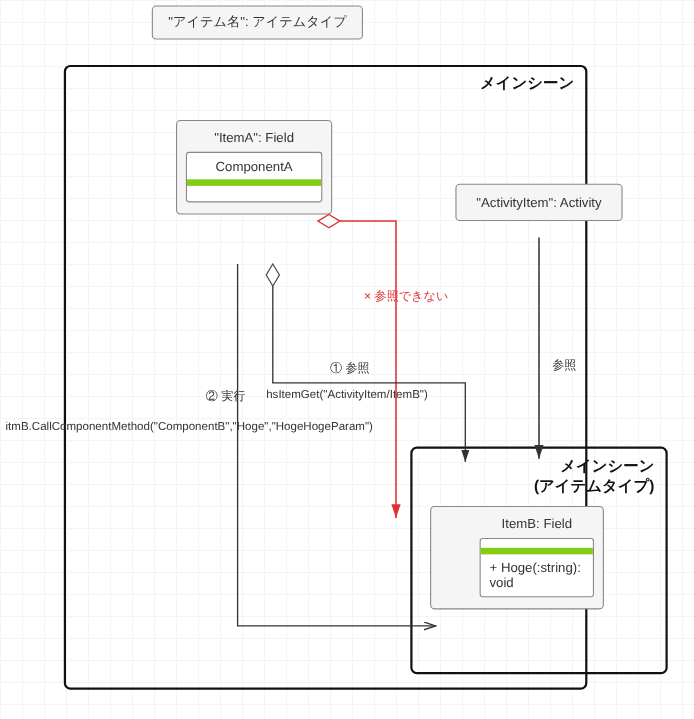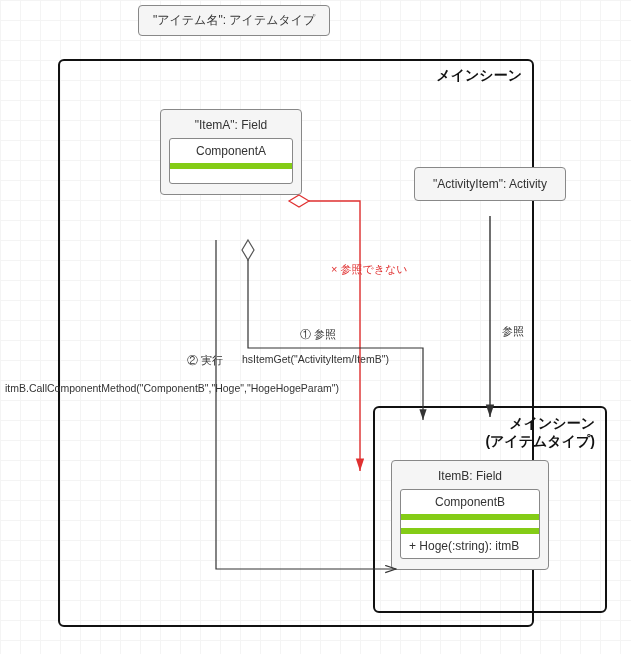--- a/index.html
+++ b/index.html
@@ -149,26 +149,25 @@
     <div class="activity-box" style="left:354px; top:106px; width:152px;">
       <span>"ActivityItem": Activity</span>
     </div>
 
     <div class="sub-scene">
       <div class="sub-scene-label">
         <span>メインシーン</span><br>
         <span>(アイテムタイプ)</span>
       </div>
 
-      <div class="obj-box" style="left:16px; top:52px; width:158px;">
+      <div class="obj-box" style="left:16px; top:52px; width:158px;padding-left:36px;">
         <div class="obj-box-title">ItemB: Field</div>
         <div class="uml-class">
-          <div class="row name">ComponentB</div>
           <div class="row empty"></div>
-          <div class="row">+ Hoge(:string): itmB</div>
+          <div class="row">+ Hoge(:string): void</div>
         </div>
       </div>
     </div>
   </div>
 
   <div class="edge-label red" style="left:331px; top:262px;">× 参照できない</div>
   <div class="edge-label" style="left:502px; top:290px;margin-top:34px;">参照</div>
   <div class="edge-label" style="left:300px; top:327px;">① 参照</div>
   <div class="edge-label" style="left:242px; top:353px; font-size:10.5px;">hsItemGet("ActivityItem/ItemB")</div>
   <div class="edge-label" style="left:187px; top:353px;">② 実行</div>

